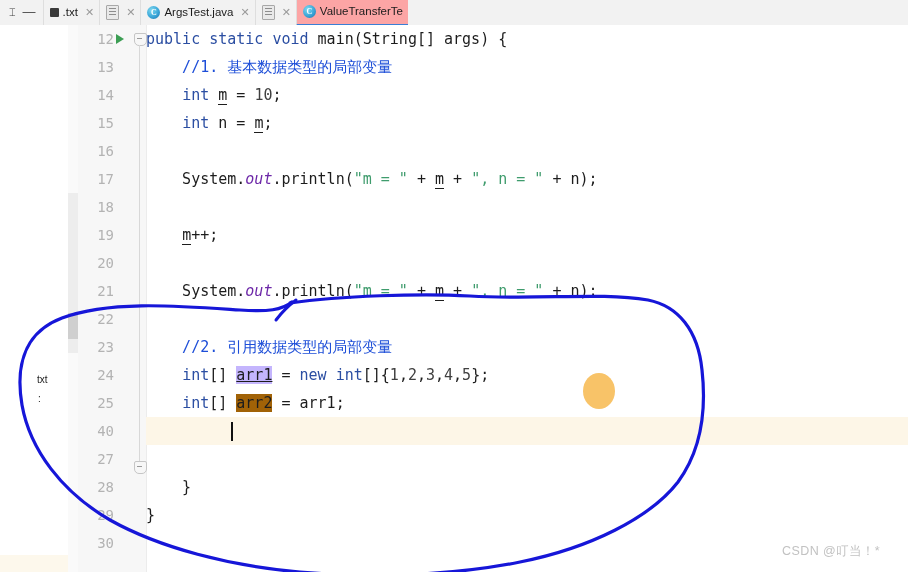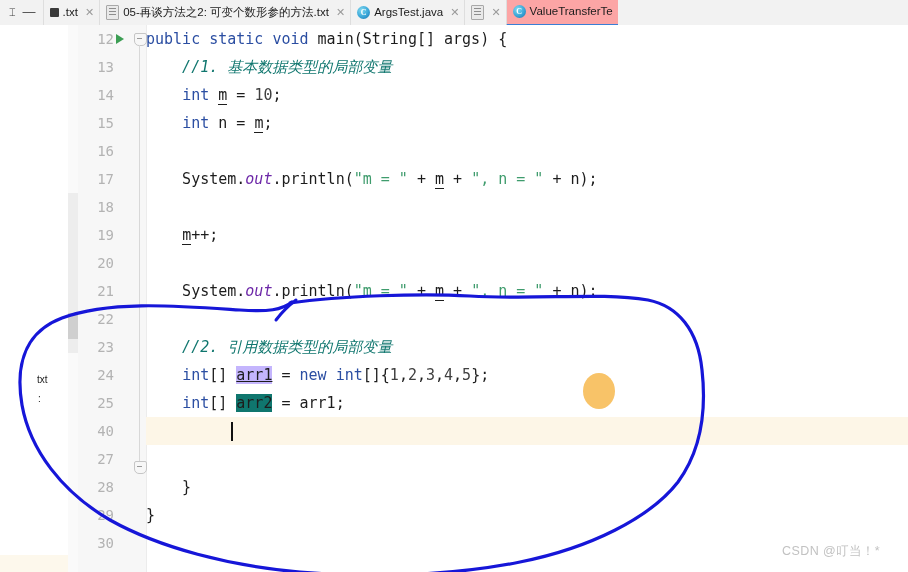--- a/index.html
+++ b/index.html
@@ -246,25 +246,25 @@
     position: absolute;
     width: 2px;
     height: 19px;
     background: #111111;
   }
 
   
   .kw   { color: #2b4ea2; }
   .str  { color: #3f9c6d; }
   .num  { color: #404040; }
-  .cmt  { color: #0f766e; font-style: italic; }
+  .cmt  { color: #1d4ed8; }
   .fld  { color: #6d28a8; font-style: italic; }
   .under{ border-bottom: 1px solid #1d1d1d; }
   .hl   { background: #c4b5fd; text-decoration: underline; }
-  .hl2  { background: #0f766e; }
+  .hl2  { background: #a16207; }
   .pln  { color: #1d1d1d; }
 
   
   .dot {
     position: absolute;
     width: 32px; height: 36px;
     border-radius: 50%;
     background: #f8c368;
   }
 
@@ -296,21 +296,20 @@
     <span class="lead-dash">—</span>
   </div>
   <div id="tabs-host" style="display:flex;align-items:center;height:25px;">
       <div class="tab">
         <span class="ico-sq"></span>
         <span class="tab-label">.txt</span>
         <span class="tab-close">✕</span>
       </div>
       <div class="tab">
         <span class="ico-txt"></span>
-        <span class="tab-label">05-再谈方法之2: 可变个数形参的方法.txt</span>
         <span class="tab-close">✕</span>
       </div>
       <div class="tab">
         <span class="ico-java"></span>
         <span class="tab-label">ArgsTest.java</span>
         <span class="tab-close">✕</span>
       </div>
       <div class="tab">
         <span class="ico-txt"></span>
         <span class="tab-close">✕</span>

